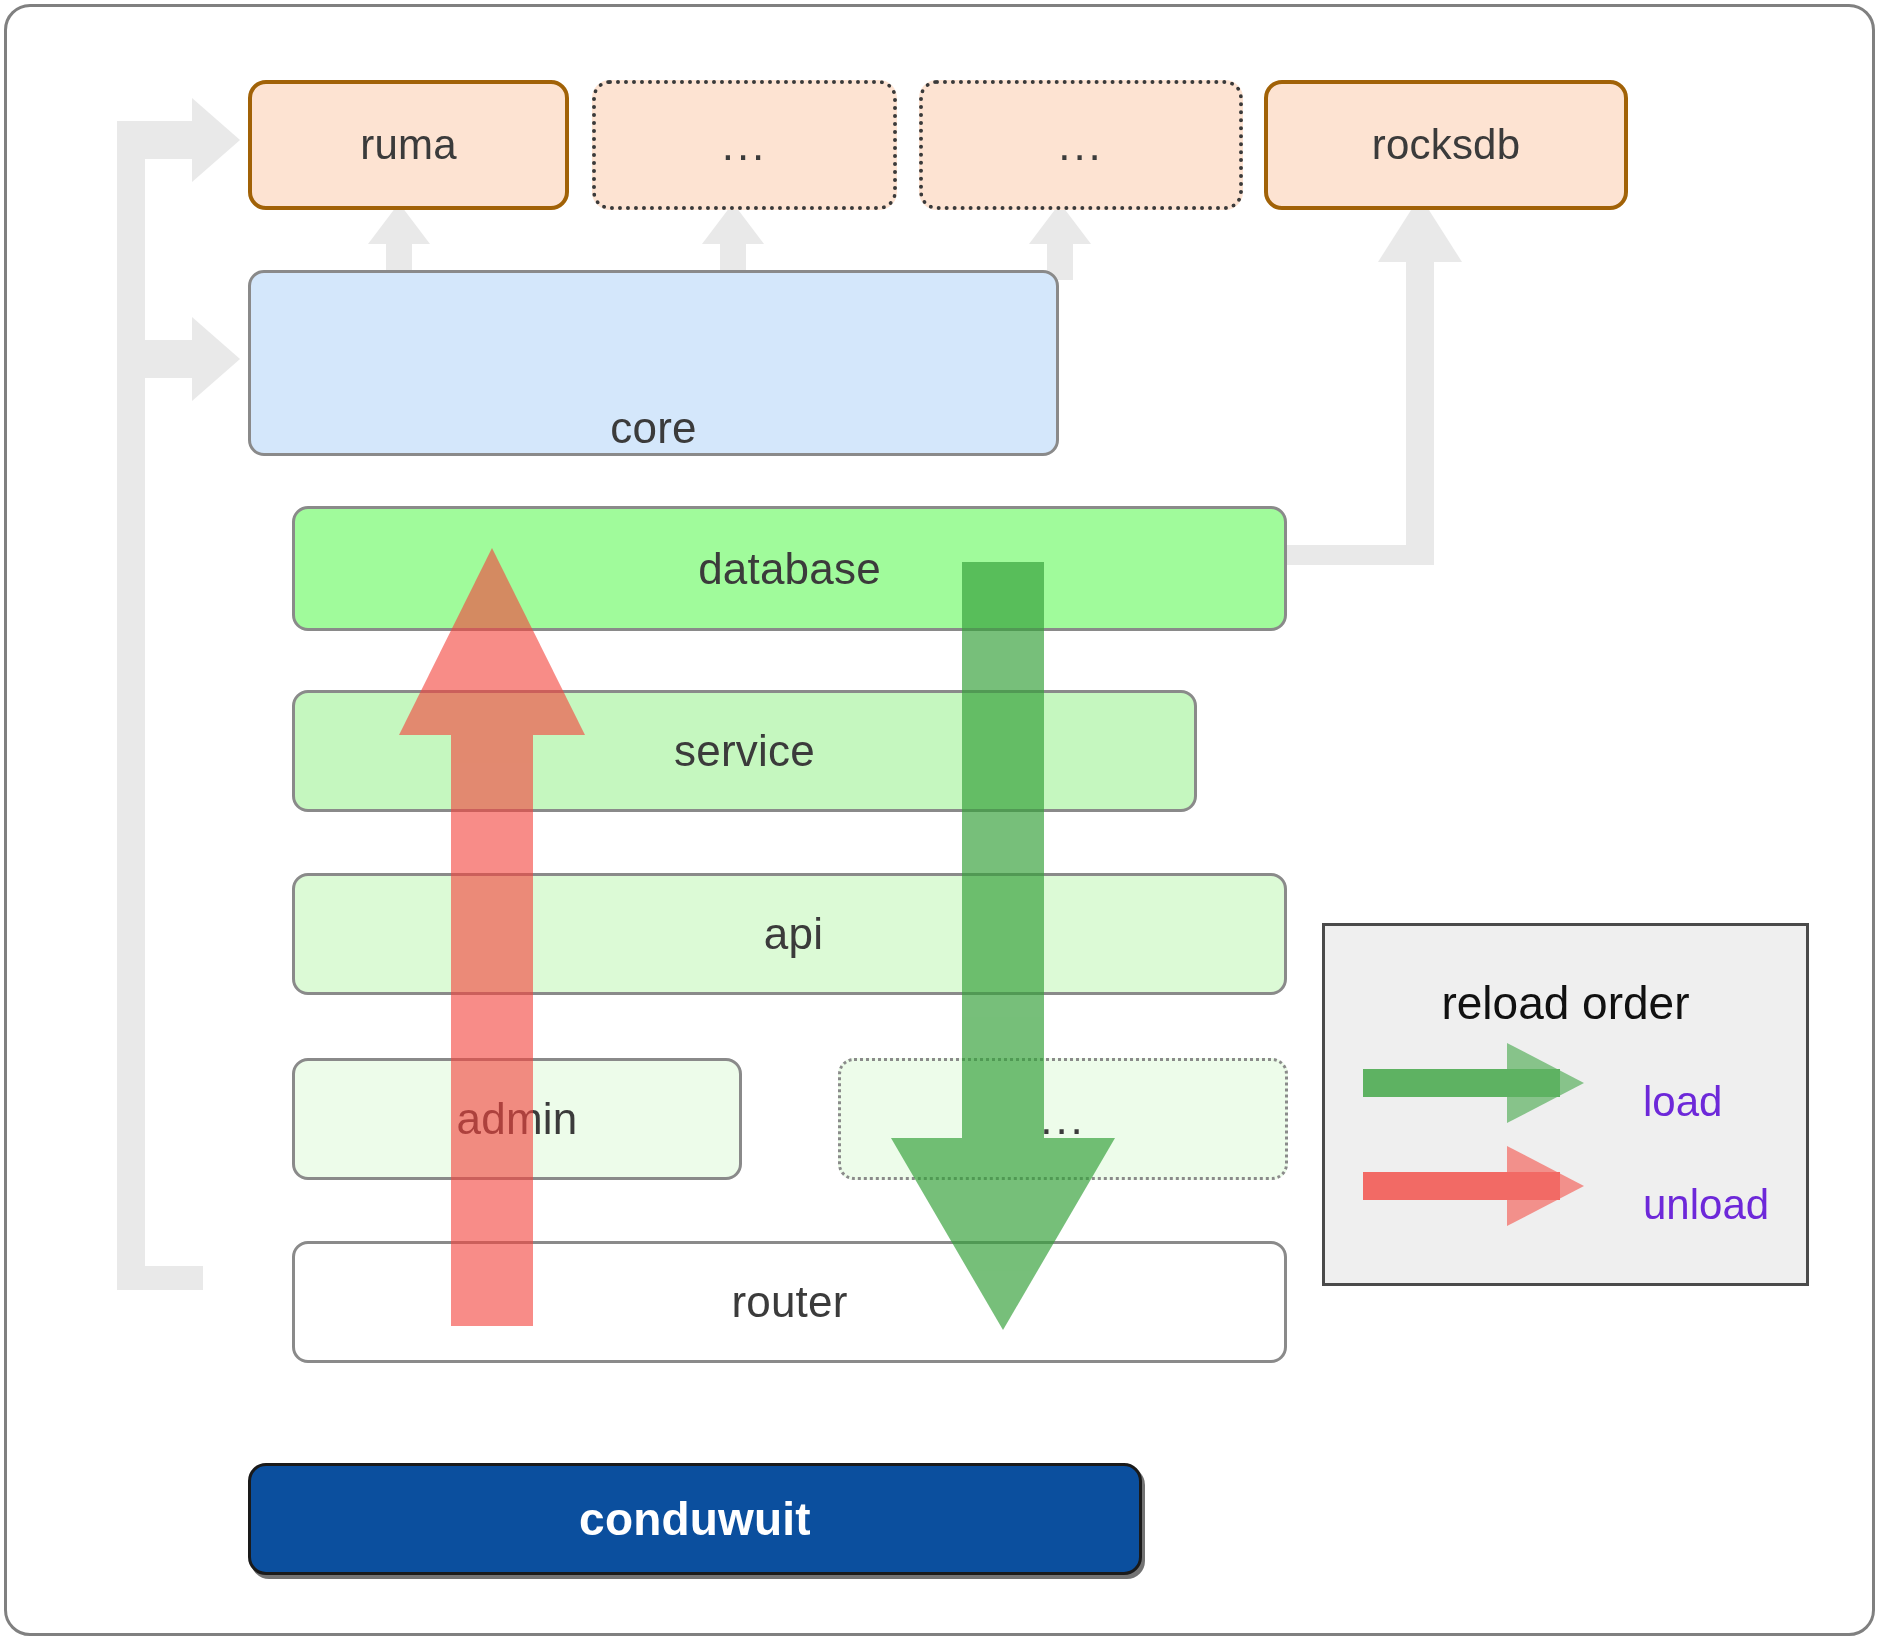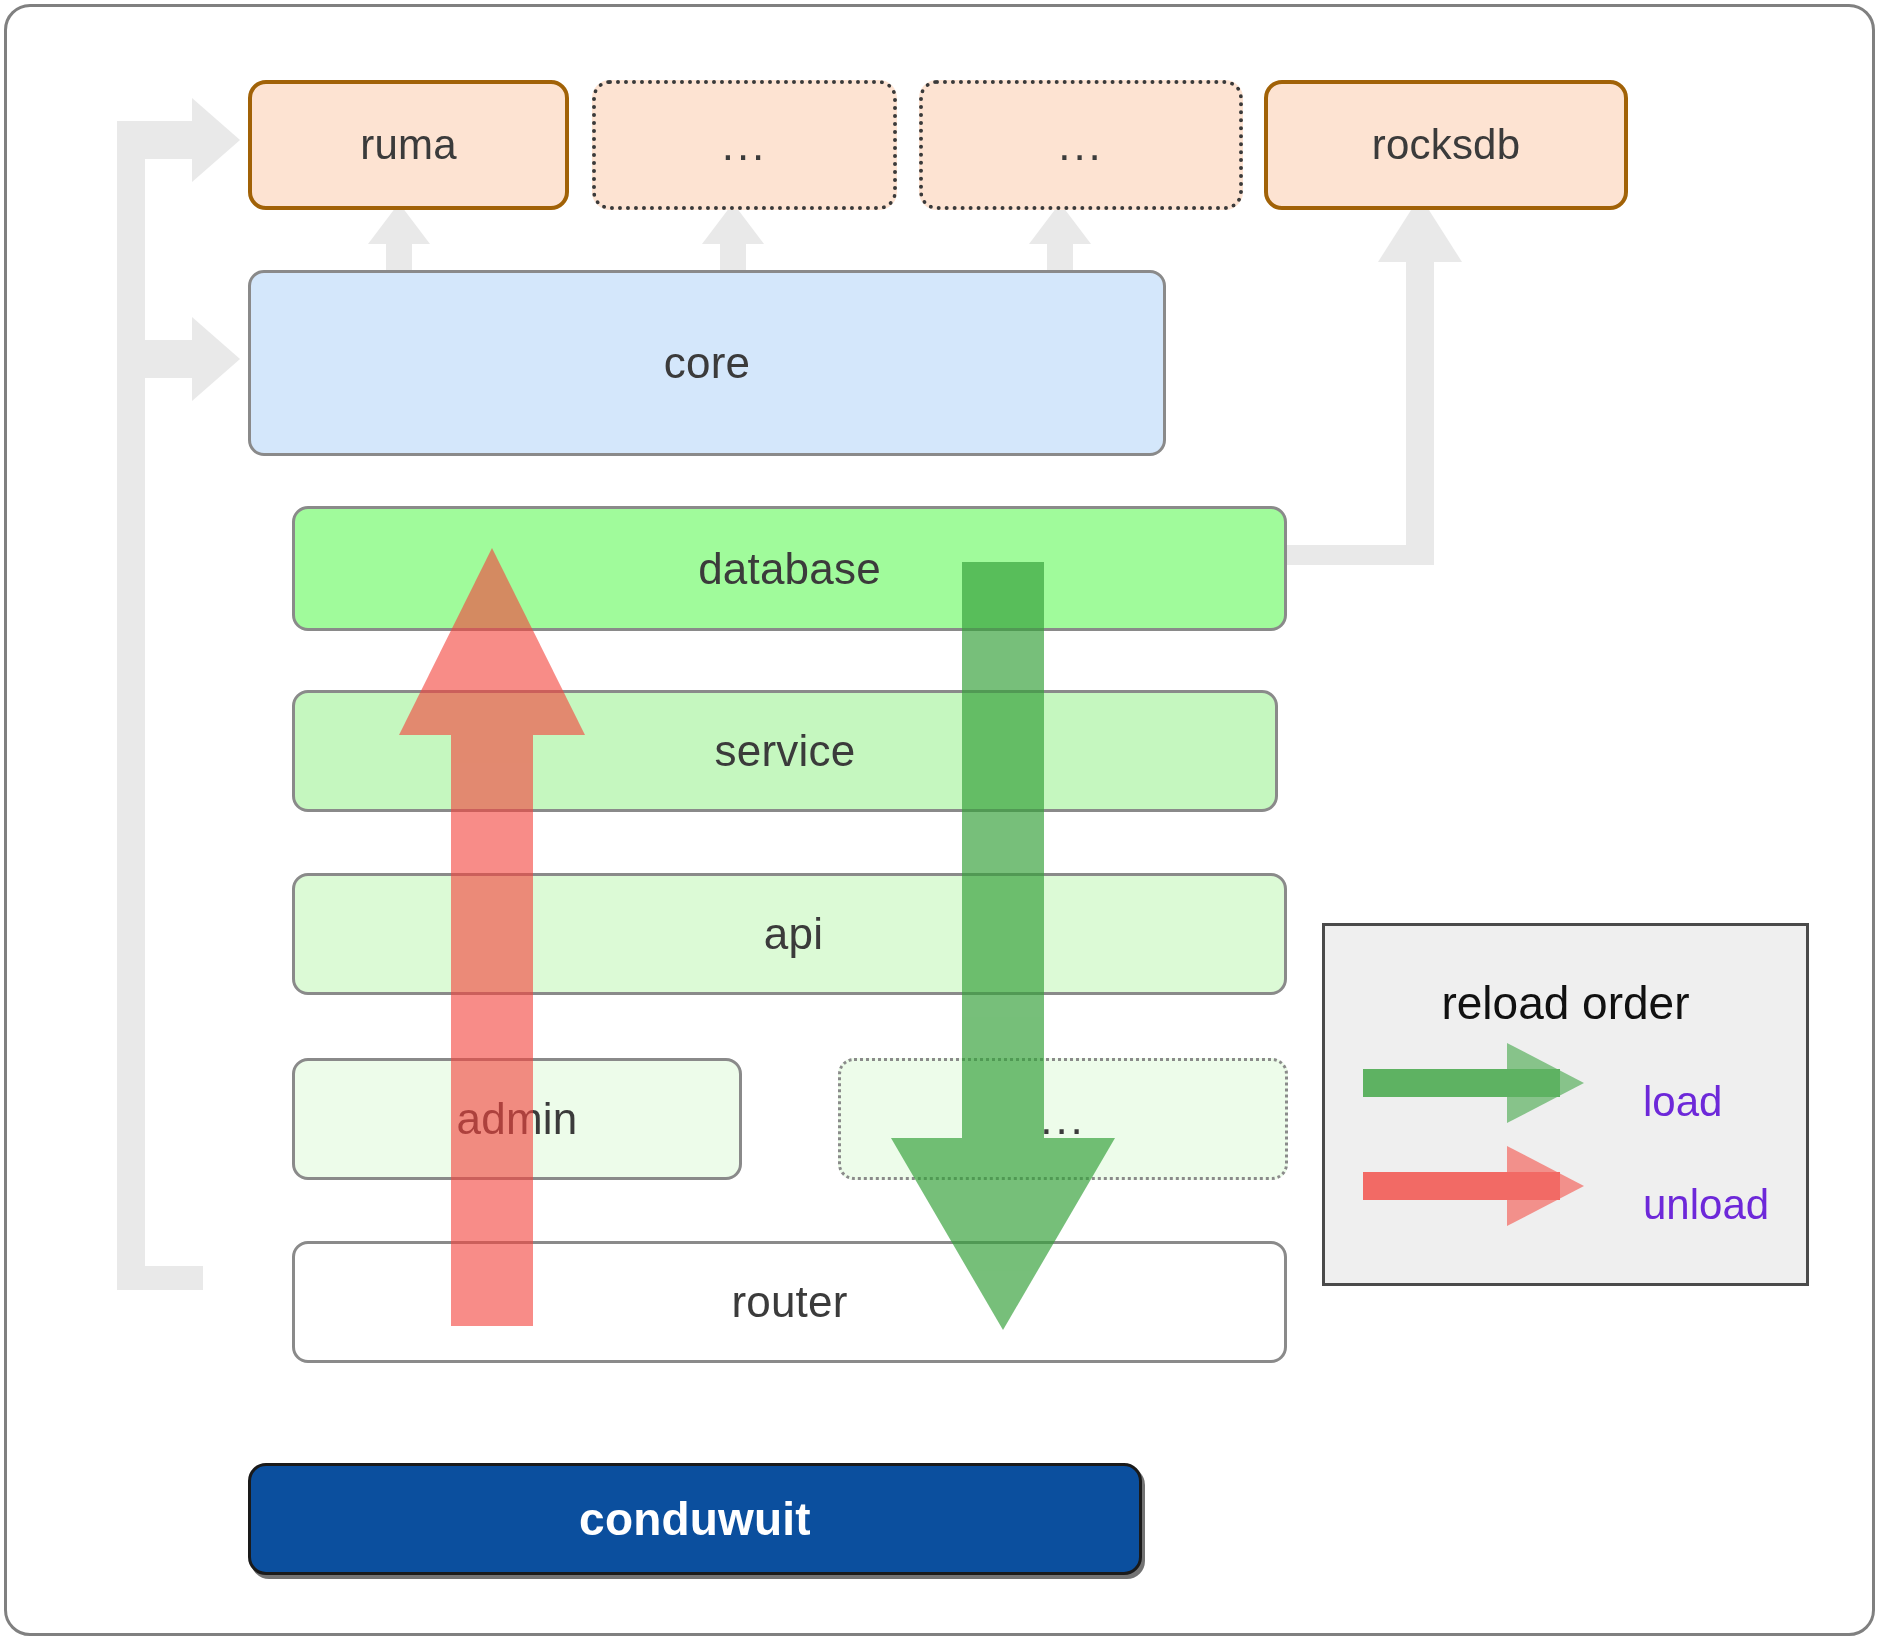--- a/index.html
+++ b/index.html
@@ -141,28 +141,28 @@
   <div class="node dep dotted" style="left:592px;top:80px;width:305px;height:130px;">
     <span class="dots">...</span>
   </div>
   <div class="node dep dotted" style="left:919px;top:80px;width:324px;height:130px;">
     <span class="dots">...</span>
   </div>
   <div class="node dep" style="left:1264px;top:80px;width:364px;height:130px;">
     <span>rocksdb</span>
   </div>
 
-  <div class="node core" style="left:248px;top:270px;width:918px;height:186px;">
+  <div class="node core" style="left:248px;top:270px;width:811px;height:186px;align-items:flex-end;">
     <span>core</span>
   </div>
 
   <div class="node layer" style="left:248px;top:506px;width:995px;height:125px;background:#A0FB9B;">
     <span>database</span>
   </div>
-  <div class="node layer" style="left:248px;top:690px;width:986px;height:122px;background:#C5F7BF;align-items:center;">
+  <div class="node layer" style="left:248px;top:690px;width:905px;height:122px;background:#C5F7BF;align-items:center;">
     <span>service</span>
   </div>
   <div class="node layer" style="left:248px;top:873px;width:995px;height:122px;background:#DCFAD6;padding-left:8px;">
     <span>api</span>
   </div>
   <div class="node layer" style="left:248px;top:1058px;width:450px;height:122px;background:#EDFCEA;">
     <span>admin</span>
   </div>
   <div class="node layer dotted" style="left:794px;top:1058px;width:450px;height:122px;background:#EDFCEA;">
     <span class="dots">...</span>

